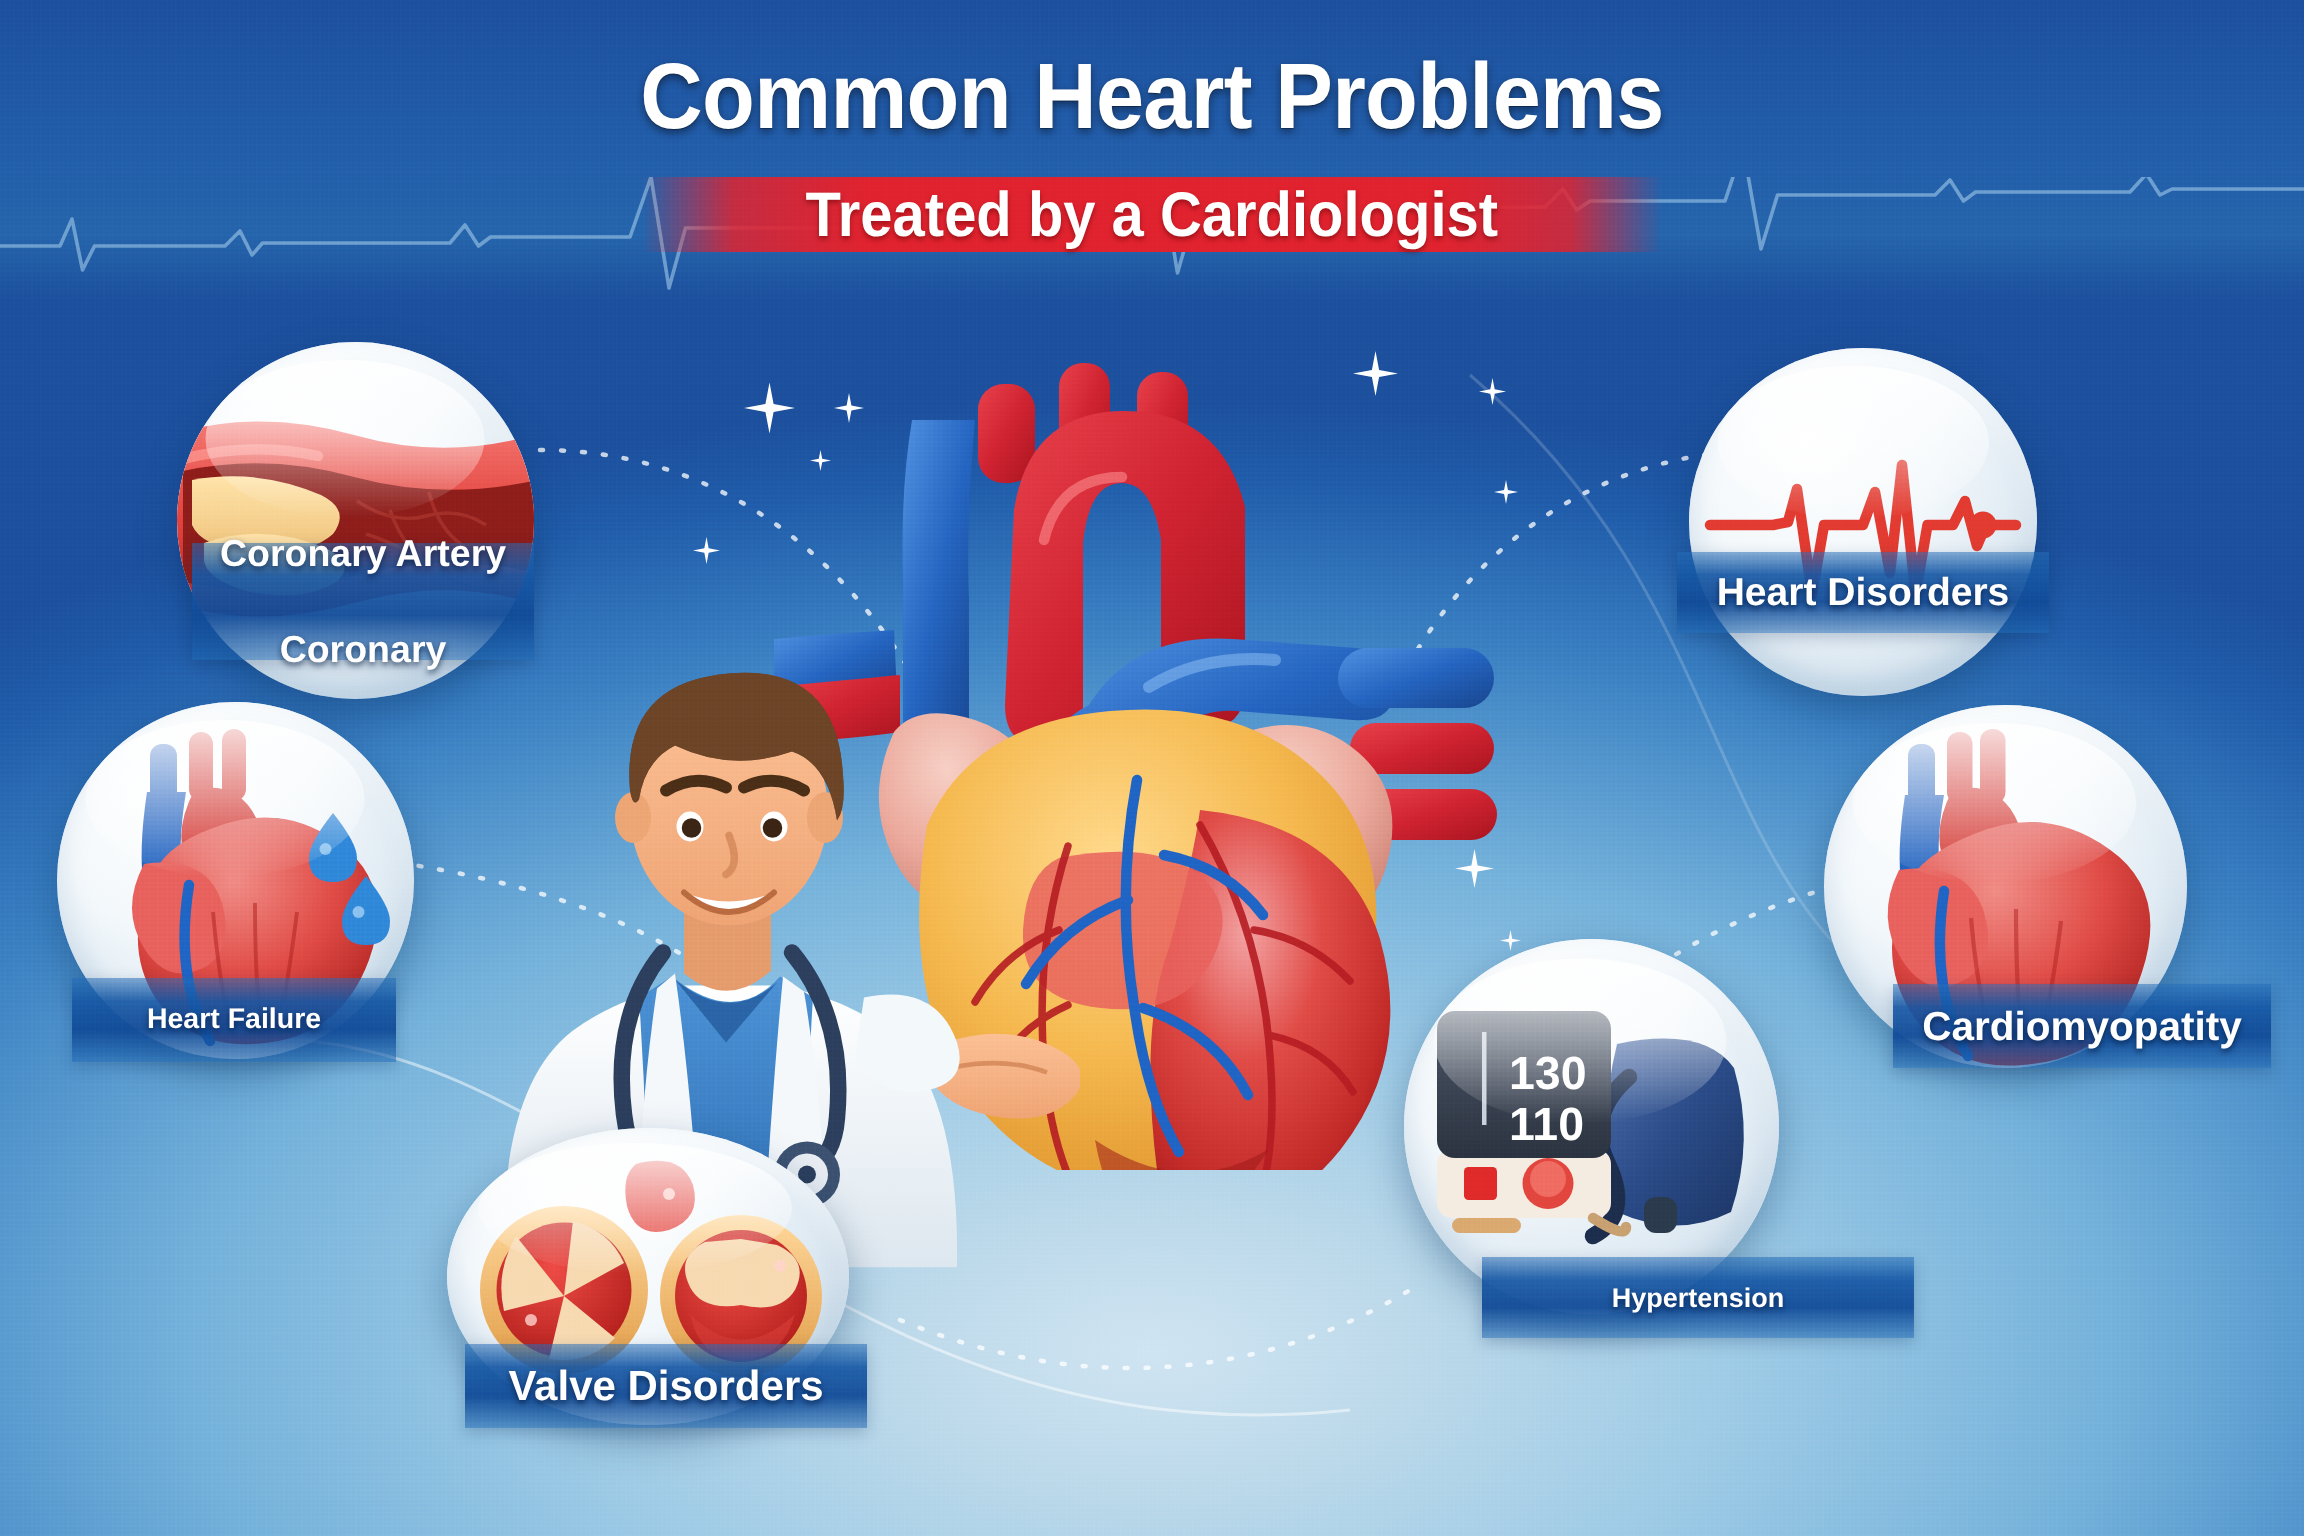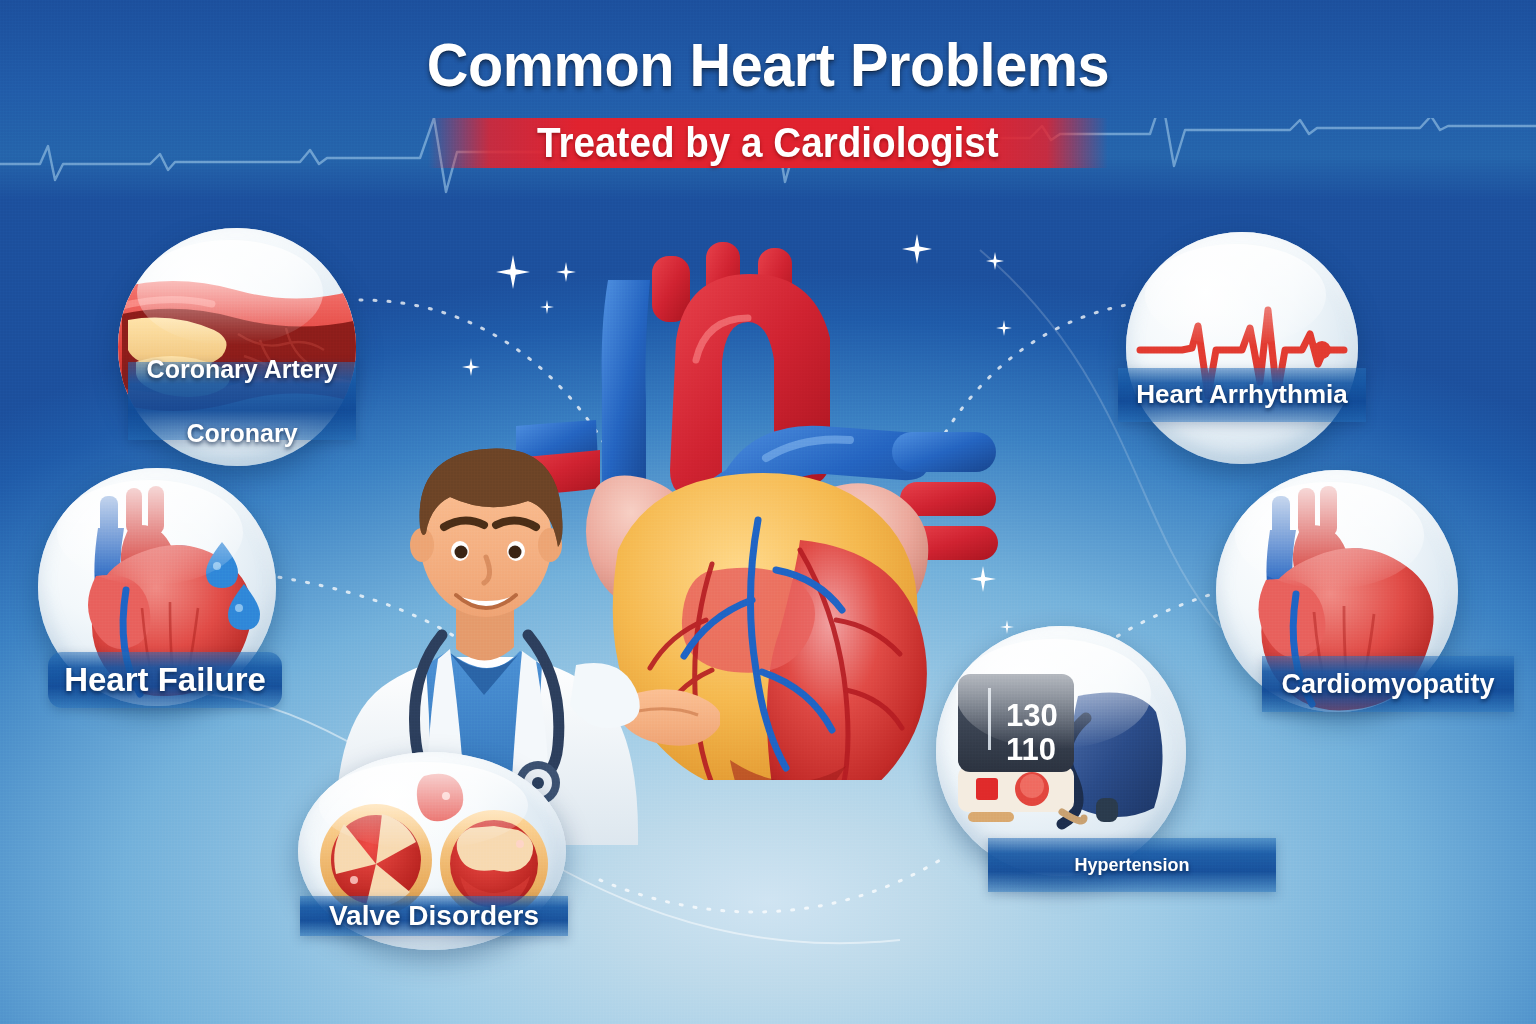--- a/index.html
+++ b/index.html
@@ -327,21 +327,21 @@
         </g>
         <path d="M88,122 q-10,62 14,104" stroke="#1f63c4" stroke-width="7" fill="none" stroke-linecap="round"></path>
 
         <path d="M184,74 q16,20 16,30 q0,16 -16,16 q-16,0 -16,-16 q0,-10 16,-30 z" fill="#2f86d8"></path>
         <path d="M206,116 q16,20 16,30 q0,16 -16,16 q-16,0 -16,-16 q0,-10 16,-30 z" fill="#2f86d8"></path>
         <circle cx="179" cy="98" r="4" fill="#9fd0f5" opacity=".8"></circle>
         <circle cx="201" cy="140" r="4" fill="#9fd0f5" opacity=".8"></circle>
       </svg>
       <div class="disc-gloss"></div>
     </div>
-    <div class="label-band" style="left:48px;top:652px;width:234px;height:56px;font-size:33px;border-radius:14px;">
+    <div class="label-band" style="left:48px;top:652px;width:216px;height:56px;font-size:19px;">
       <span>Heart Failure</span>
     </div>
   </div>
 
   <div class="node">
     <div class="disc" style="left:298px;top:752px;width:268px;height:198px;border-radius:50%/50%;">
       <svg viewBox="0 0 268 198">
         <defs>
           <radialGradient id="vIn" cx="42%" cy="34%" r="70%">
             <stop offset="0" stop-color="#ee4a44"></stop>
@@ -367,36 +367,36 @@
         <path d="M196,74 l0,44 q-26,4 -34,-12 q-10,-20 10,-30 z" fill="#f7d9b0"></path>
         <path d="M196,74 l0,44 q26,6 36,-10 q10,-20 -12,-30 z" fill="#f7d9b0"></path>
         <path d="M162,124 q34,34 70,0 q-8,30 -36,30 q-28,0 -34,-30 z" fill="#d63a34" opacity=".7"></path>
         <circle cx="222" cy="92" r="4" fill="#ffd2cc" opacity=".8"></circle>
 
         <path d="M126,24 q30,-8 38,14 q6,22 -16,30 q-22,6 -28,-16 q-4,-20 6,-28 z" fill="#e4453f"></path>
         <circle cx="148" cy="44" r="4" fill="#ffd2cc" opacity=".85"></circle>
       </svg>
       <div class="disc-gloss"></div>
     </div>
-    <div class="label-band" style="left:300px;top:896px;width:268px;height:40px;font-size:28px;">
+    <div class="label-band" style="left:310px;top:896px;width:268px;height:56px;font-size:28px;">
       <span>Valve Disorders</span>
     </div>
   </div>
 
   <div class="node">
     <div class="disc" style="left:1126px;top:232px;width:232px;height:232px;">
       <svg viewBox="0 0 232 232">
         <path d="M14,118 H56 l10,-2 l6,-22 l10,70 l8,-46 H116 l8,-22 l10,54 l8,-72 l9,86 l8,-46 H176
                  l8,-16 l8,30 l6,-14 H218" fill="none" stroke="#e23a30" stroke-width="7" stroke-linejoin="round" stroke-linecap="round"></path>
         <circle cx="196" cy="118" r="9" fill="#e23a30"></circle>
       </svg>
       <div class="disc-gloss"></div>
     </div>
     <div class="label-band" style="left:1118px;top:368px;width:248px;height:54px;font-size:26px;">
-      <span>Heart Arrhythmia</span>
+      <span>Heart Disorders</span>
     </div>
   </div>
 
   <div class="node">
     <div class="disc" style="left:1216px;top:470px;width:242px;height:242px;">
       <svg viewBox="0 0 242 242">
         <defs>
           <radialGradient id="cmM" cx="40%" cy="28%" r="76%">
             <stop offset="0" stop-color="#f08a84"></stop>
               <stop offset=".55" stop-color="#e04a45"></stop>

